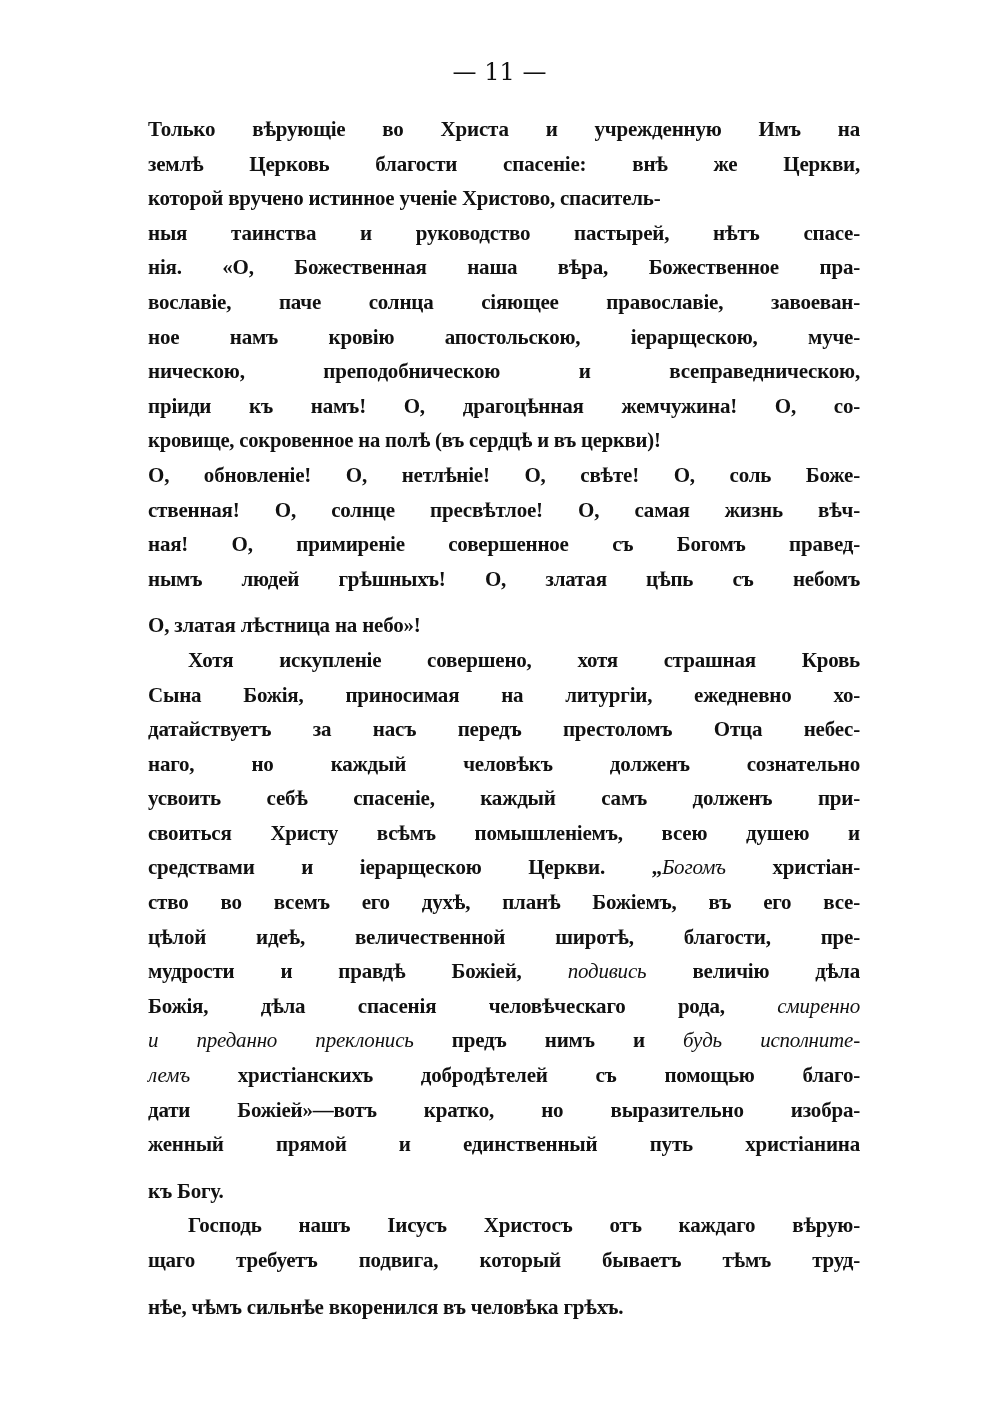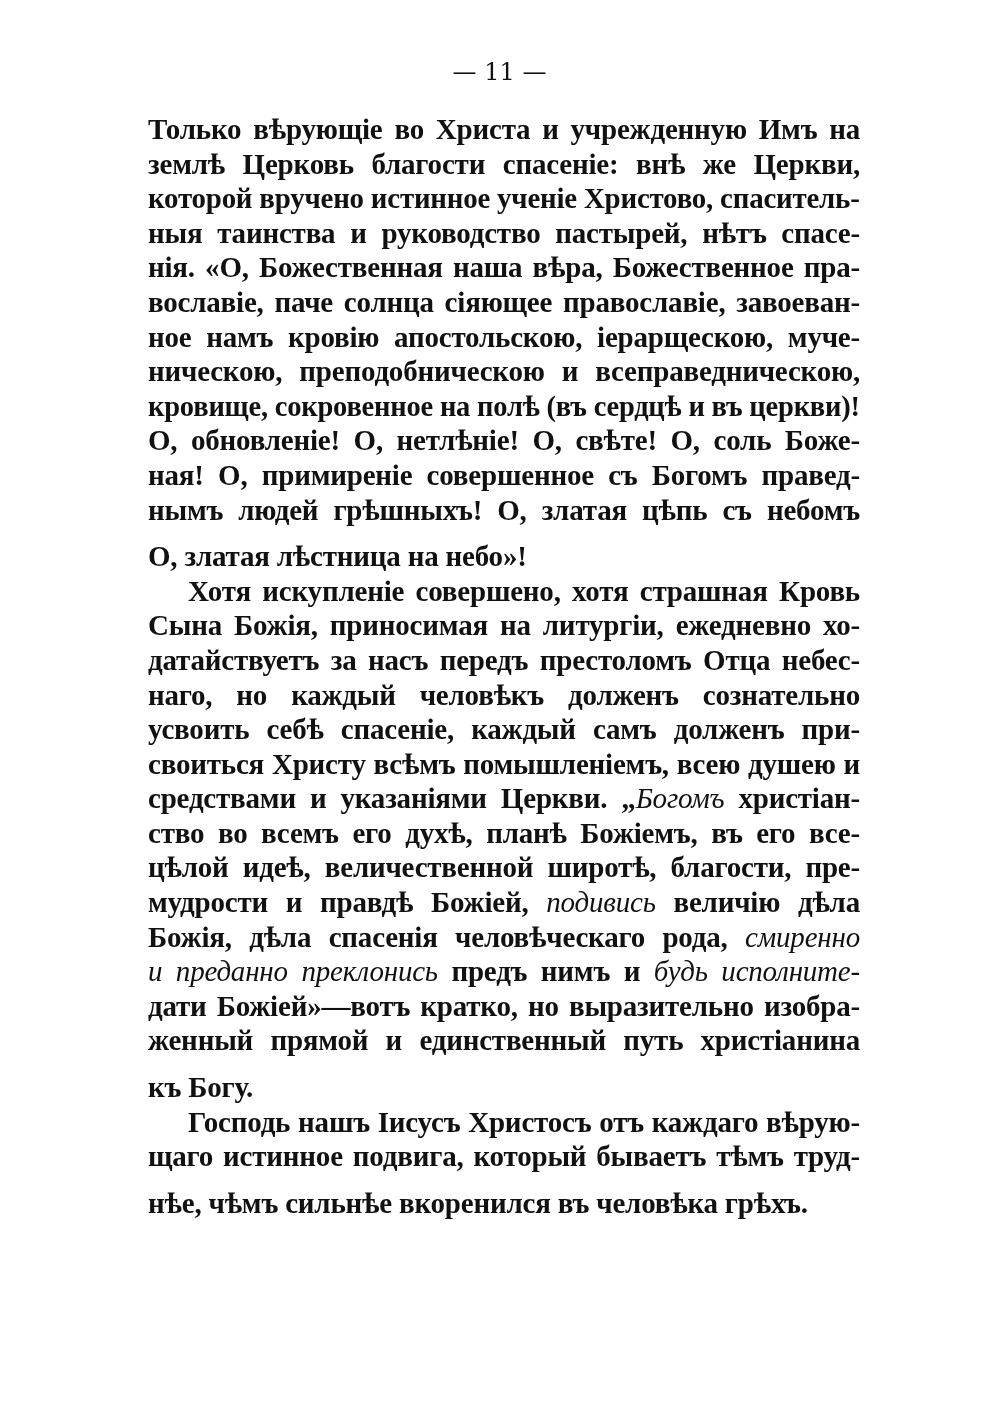--- a/index.html
+++ b/index.html
@@ -3,21 +3,21 @@
 <meta charset="utf-8">
 <style>
   html, body { margin: 0; padding: 0; background: #ffffff; }
   body { width: 1000px; height: 1424px; position: relative; overflow: hidden; }
   .page-number {
     position: absolute; top: 58px; left: 0; width: 999px; text-align: center;
     font-family: "DejaVu Serif", serif; font-size: 24px; color: #111;
   }
   .text {
     position: absolute; top: 112px; left: 148px; width: 712px;
-    font-family: "Liberation Serif", serif; font-size: 29px; color: #111;
+    font-family: "Liberation Serif", serif; font-size: 21px; color: #111;
     font-weight: bold;
   }
   .line {
     height: 34.6px; line-height: 34.6px; white-space: nowrap;
     text-align: justify; text-align-last: justify;
     transform-origin: left center;
     letter-spacing: -0.2px;
   }
   .line.last { text-align-last: left; margin-top: 12px; }
   .line.indent { padding-left: 40px; }
@@ -31,41 +31,44 @@
 <div class="text" id="body-text">
     <div>
       <div class="line"><span>Только вѣрующіе во Христа и учрежденную Имъ на</span></div>
       <div class="line"><span>землѣ Церковь благости спасеніе: внѣ же Церкви,</span></div>
       <div class="line" style="transform: scaleX(0.9958); text-align-last: left;"><span>которой вручено истинное ученіе Христово, спаситель-</span></div>
       <div class="line"><span>ныя таинства и руководство пастырей, нѣтъ спасе-</span></div>
       <div class="line"><span>нія. «О, Божественная наша вѣра, Божественное пра-</span></div>
       <div class="line"><span>вославіе, паче солнца сіяющее православіе, завоеван-</span></div>
       <div class="line"><span>ное намъ кровію апостольскою, іерарщескою, муче-</span></div>
       <div class="line"><span>ническою, преподобническою и всеправедническою,</span></div>
+      <div class="line"><span>пріиди къ намъ! О, драгоцѣнная жемчужина! О, со-</span></div>
       <div class="line" style="transform: scaleX(0.9821); text-align-last: left;"><span>кровище, сокровенное на полѣ (въ сердцѣ и въ церкви)!</span></div>
       <div class="line"><span>О, обновленіе! О, нетлѣніе! О, свѣте! О, соль Боже-</span></div>
+      <div class="line"><span>ственная! О, солнце пресвѣтлое! О, самая жизнь вѣч-</span></div>
       <div class="line"><span>ная! О, примиреніе совершенное съ Богомъ правед-</span></div>
       <div class="line"><span>нымъ людей грѣшныхъ! О, златая цѣпь съ небомъ</span></div>
       <div class="line last"><span>О, златая лѣстница на небо»!</span></div>
     </div>
     <div>
       <div class="line indent"><span>Хотя искупленіе совершено, хотя страшная Кровь</span></div>
       <div class="line"><span>Сына Божія, приносимая на литургіи, ежедневно хо-</span></div>
       <div class="line"><span>датайствуетъ за насъ передъ престоломъ Отца небес-</span></div>
       <div class="line"><span>наго, но каждый человѣкъ долженъ сознательно</span></div>
       <div class="line"><span>усвоить себѣ спасеніе, каждый самъ долженъ при-</span></div>
       <div class="line"><span>своиться Христу всѣмъ помышленіемъ, всею душею и</span></div>
-      <div class="line"><span>средствами и указаніями Церкви. „</span><span class="it">Богомъ</span><span> христіан-</span></div>
+      <div class="line"><span>средствами и іерарщескою Церкви. „</span><span class="it">Богомъ</span><span> христіан-</span></div>
       <div class="line"><span>ство во всемъ его духѣ, планѣ Божіемъ, въ его все-</span></div>
       <div class="line"><span>цѣлой идеѣ, величественной широтѣ, благости, пре-</span></div>
       <div class="line"><span>мудрости и правдѣ Божіей, </span><span class="it">подивись</span><span> величію дѣла</span></div>
       <div class="line"><span>Божія, дѣла спасенія человѣческаго рода, </span><span class="it">смиренно</span></div>
       <div class="line"><span class="it">и преданно преклонись</span><span> предъ нимъ и </span><span class="it">будь исполните-</span></div>
+      <div class="line"><span class="it">лемъ</span><span> христіанскихъ добродѣтелей съ помощью благо-</span></div>
       <div class="line"><span>дати Божіей»—вотъ кратко, но выразительно изобра-</span></div>
       <div class="line"><span>женный прямой и единственный путь христіанина</span></div>
       <div class="line last"><span>къ Богу.</span></div>
     </div>
     <div>
       <div class="line indent"><span>Господь нашъ Іисусъ Христосъ отъ каждаго вѣрую-</span></div>
-      <div class="line"><span>щаго истинное подвига, который бываетъ тѣмъ труд-</span></div>
+      <div class="line"><span>щаго требуетъ подвига, который бываетъ тѣмъ труд-</span></div>
       <div class="line last"><span>нѣе, чѣмъ сильнѣе вкоренился въ человѣка грѣхъ.</span></div>
     </div>
   </div>
 
 </body></html>

